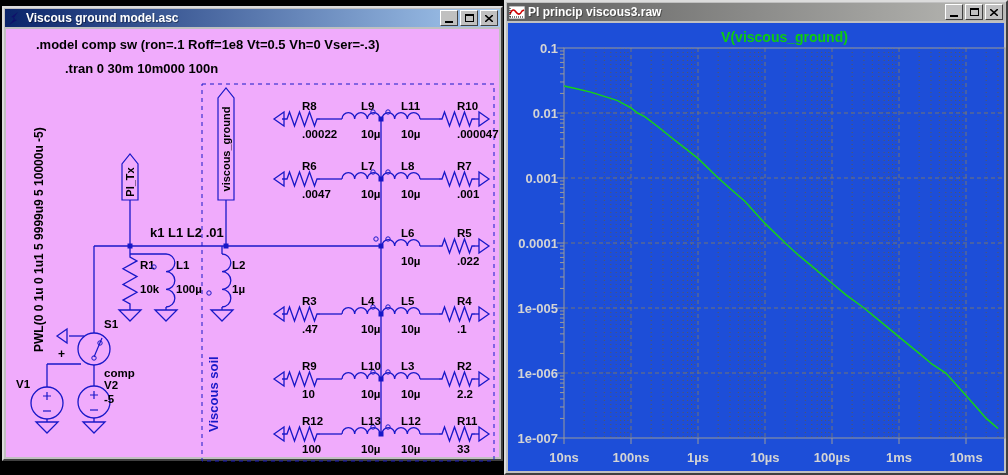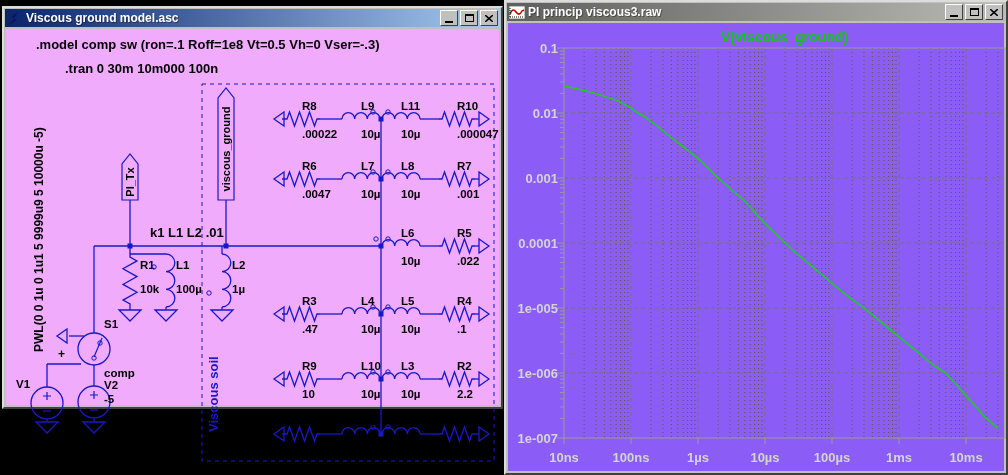--- a/index.html
+++ b/index.html
@@ -1,38 +1,38 @@
 <!DOCTYPE html>
 <html><head>
 <meta charset="utf-8">
 <style>
   html,body{margin:0;padding:0;}
   body{width:1008px;height:475px;background:#000;position:relative;overflow:hidden;
        font-family:"Liberation Sans",sans-serif;}
   .win{position:absolute;background:#c0c0c0;
        border-top:2px solid #dcdcdc;border-left:2px solid #dcdcdc;
        border-right:2px solid #404040;border-bottom:2px solid #404040;box-sizing:border-box;}
-  #win-left{left:2px;top:6px;width:501px;height:403px;}
+  #win-left{left:2px;top:6px;width:501px;height:455px;}
   #win-right{left:504px;top:0;width:504px;height:475px;}
   .titlebar{height:18px;margin:1px;display:flex;align-items:center;padding:0 2px;gap:3px;}
   .titlebar.active{background:linear-gradient(to right,#0a246a,#a6caf0);}
   .titlebar.inactive{background:linear-gradient(to right,#5e5e5e,#b9b9b5);justify-content:center;}
   .ttext{color:#fff;font-size:12px;font-weight:bold;white-space:nowrap;flex:1;
          text-shadow:1px 1px 0 rgba(0,0,0,.35);}
   .ticon{width:16px;height:14px;display:flex;align-items:center;justify-content:center;}
   .tbtns{display:flex;gap:2px;}
   .tbtn{width:16px;height:14px;background:#c0c0c0;
         border-top:1px solid #fff;border-left:1px solid #fff;
         border-right:1px solid #404040;border-bottom:1px solid #404040;
         box-shadow:1px 1px 0 #000 inset? ;display:flex;align-items:center;justify-content:center;}
   .g-min{width:8px;height:2px;background:#000;margin-top:7px;}
   .g-max{width:9px;height:8px;border:1px solid #000;border-top:2px solid #000;box-sizing:border-box;}
   .client{position:absolute;left:2px;right:2px;bottom:2px;top:21px;}
   #schem-client{background:#f0abfc;}
-  #plot-client{background:#8b5cf6;}
+  #plot-client{background:#1d4ed8;}
   svg{display:block;}
 </style>
 </head>
 <body>
 
 <div class="win" id="win-left">
   <div class="titlebar active">
     <span class="ticon">
       <svg width="14" height="13" viewBox="0 0 14 13">
         <path d="M10,0 L3,5 L7,6 L1,13 L9,8 L5,7 Z" fill="#10106a"></path>

